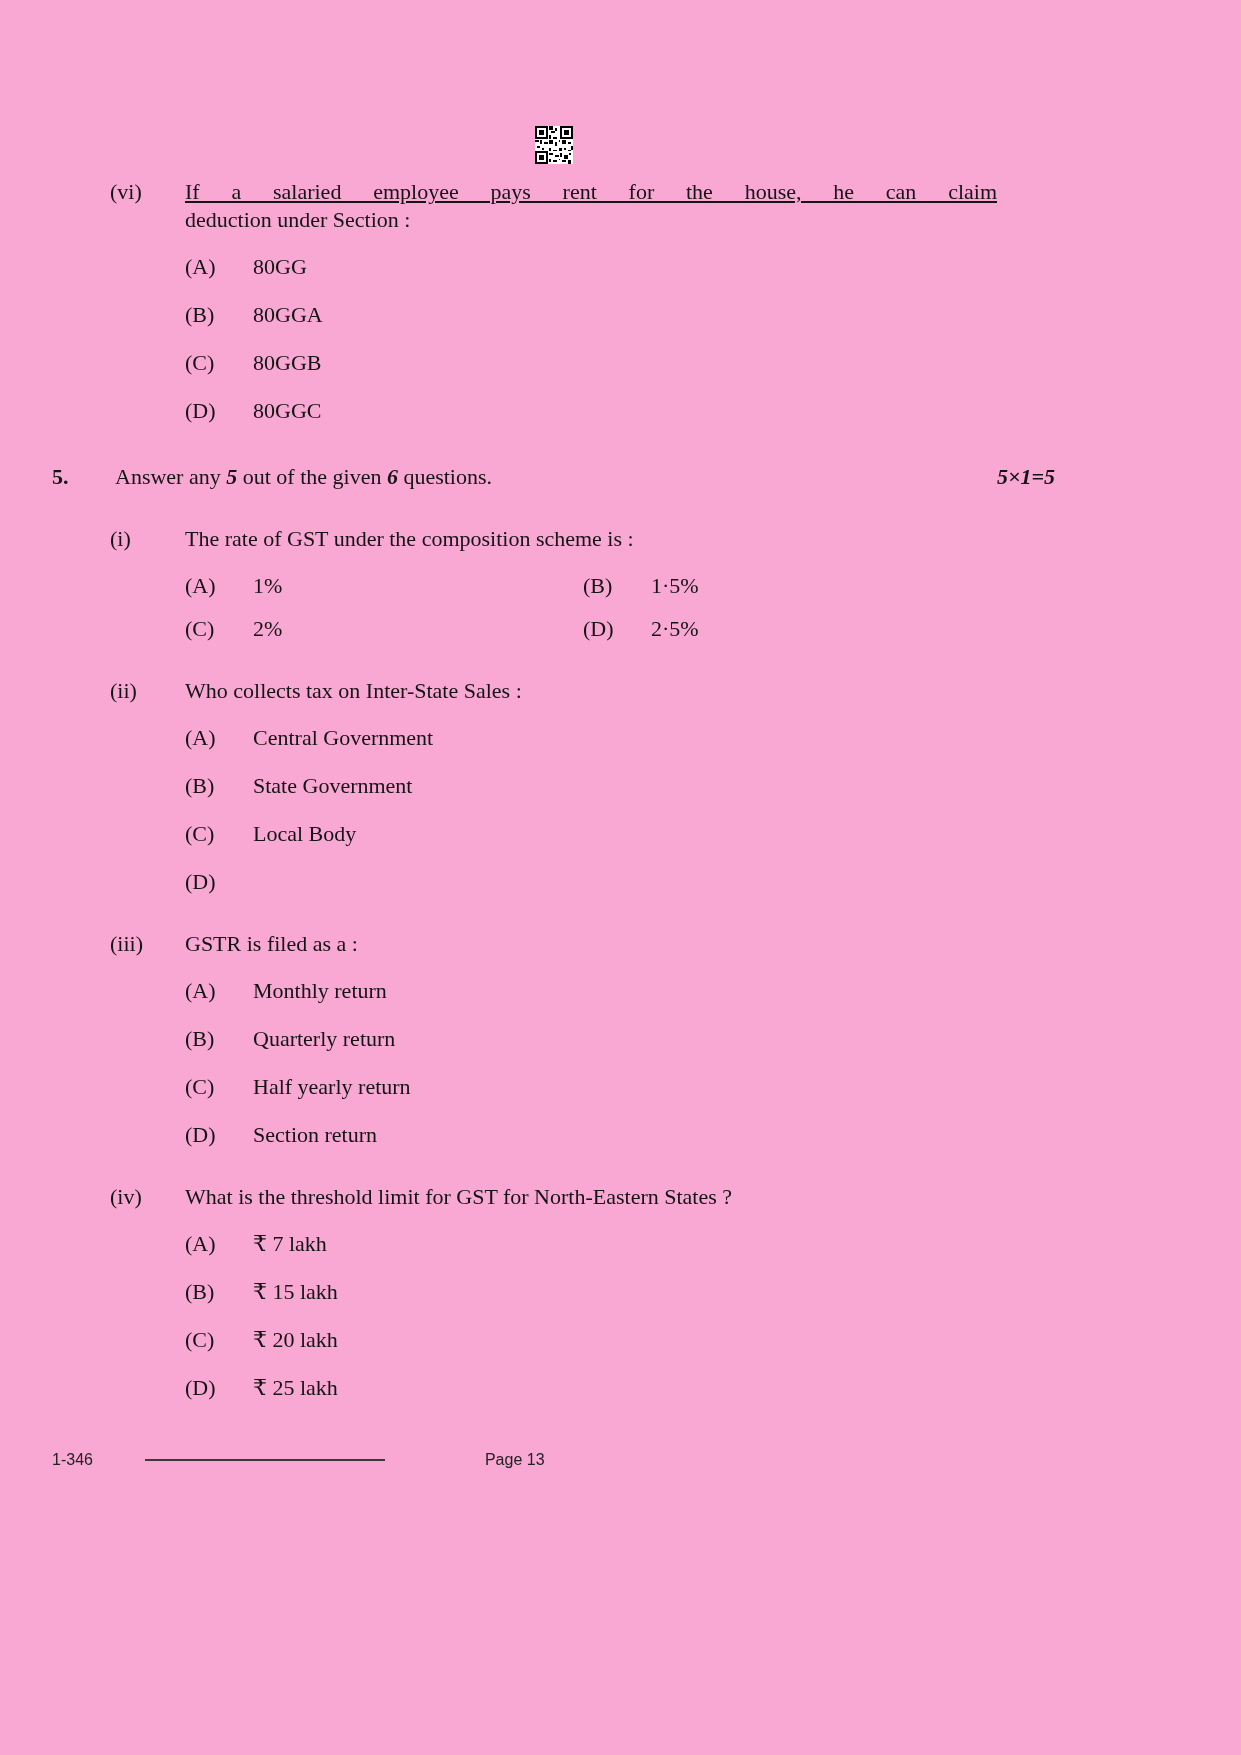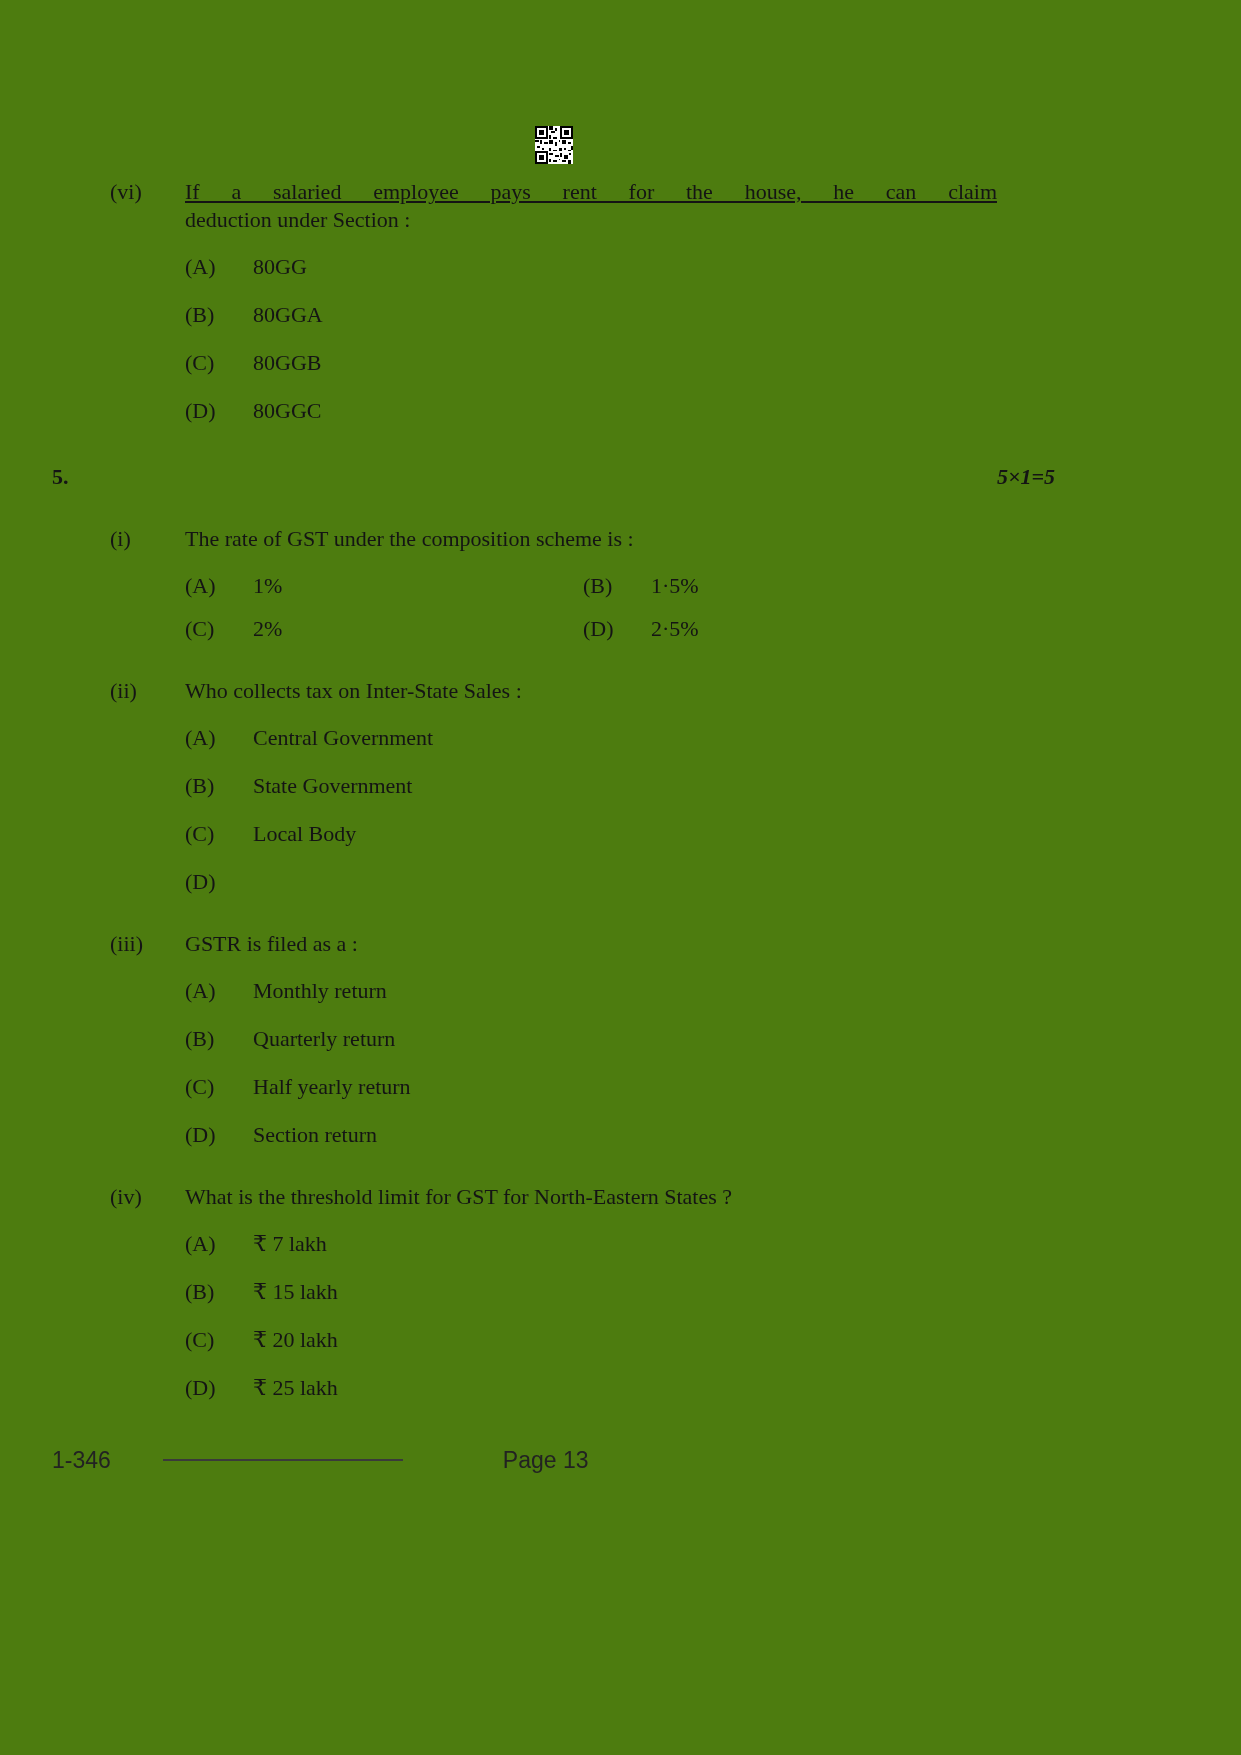--- a/index.html
+++ b/index.html
@@ -3,21 +3,21 @@
 <meta charset="utf-8">
 <style>
   * { margin:0; padding:0; box-sizing:border-box; }
   html,body { background:#e8e8e8; }
   body { font-family:"Liberation Serif","DejaVu Serif",serif; color:#141414; }
 
   .page {
     position:relative;
     width:1241px; height:1755px;
     margin:0 auto;
-    background:#4d7c0f;
+    background:#f9a8d4;
     padding:126px 186px 0 52px;
     font-size:22px; line-height:28px;
   }
 
   .qr-row { display:flex; justify-content:center; margin-bottom:14px; }
   .qr-row svg { display:block; }
 
   
   .sub { padding-left:58px; margin-top:34px; }
   .q-header { display:flex; }
@@ -39,21 +39,21 @@
   .marks { font-style:italic; font-weight:bold; margin-left:auto; white-space:nowrap; }
 
   .grid2 { display:grid; grid-template-columns:398px 1fr; row-gap:15px; }
   .grid2 .opt { margin-bottom:0; }
 
   
   .footer {
     position:absolute; left:52px; top:1446px;
     display:flex; align-items:center;
     font-family:"Liberation Sans","DejaVu Sans",sans-serif;
-    font-size:23px; color:#222;text-align:right;
+    font-size:16px; color:#222;text-align:right;
   }
   .footer-line { width:240px; border-top:2px solid #3a3a3a; margin-left:52px; }
   .footer-page { margin-left:100px; }
 </style>
 </head>
 <body>
 
 <div class="page">
 
   <div class="qr-row">
@@ -90,20 +90,21 @@
       <div class="opt">
         <span class="opt-label">(D)</span>
         <span class="opt-text">80GGC</span>
       </div>
     </div>
   </section>
 
   <section class="main-q">
     <div class="q5-header">
       <span class="q5-num">5.</span>
+      <div class="q5-text"><span>Answer any </span><span class="bi">5</span><span> out of the given </span><span class="bi">6</span><span> questions.</span></div>
       <span class="marks">5×1=5</span>
     </div>
 
     <div class="sub">
       <div class="q-header">
         <span class="q-num">(i)</span>
         <div class="q-text">The rate of GST under the composition scheme is :</div>
       </div>
       <div class="options grid2">
         <div class="opt">

